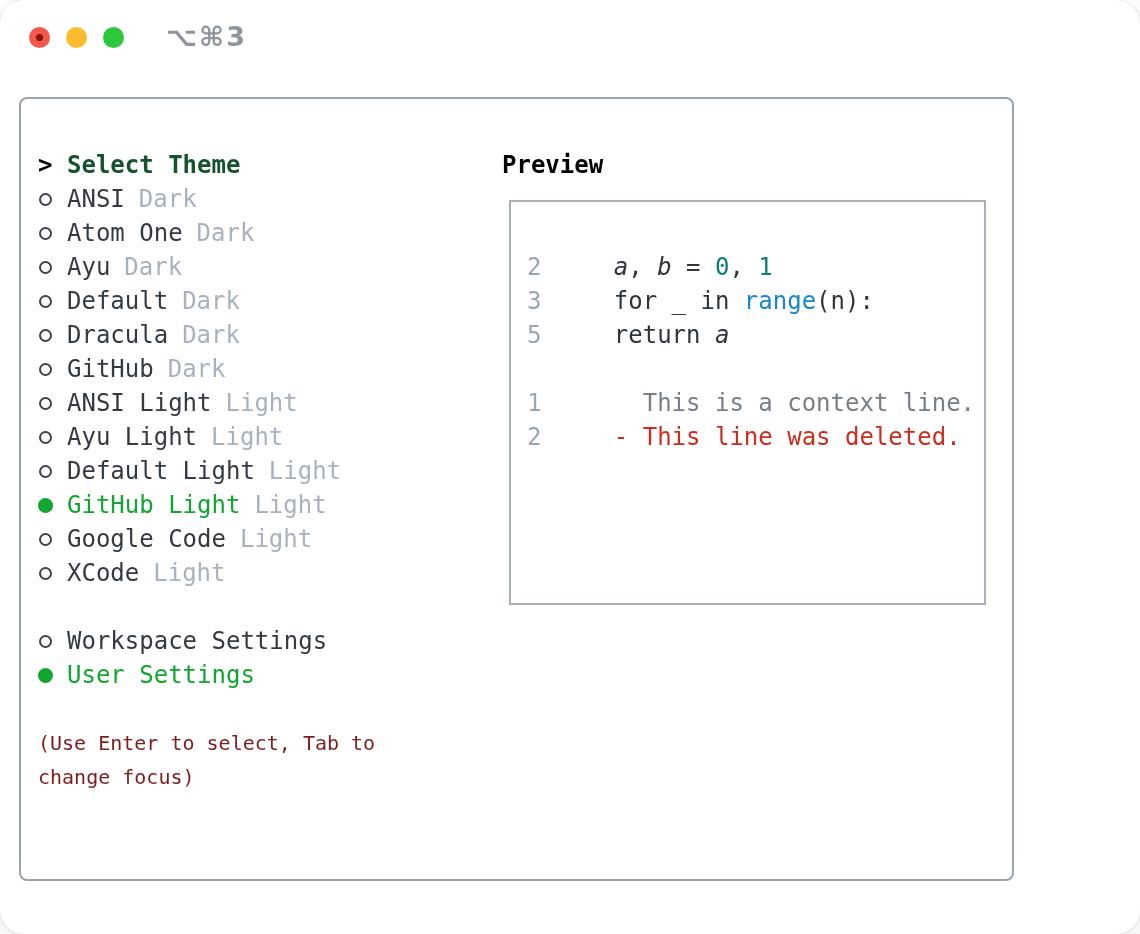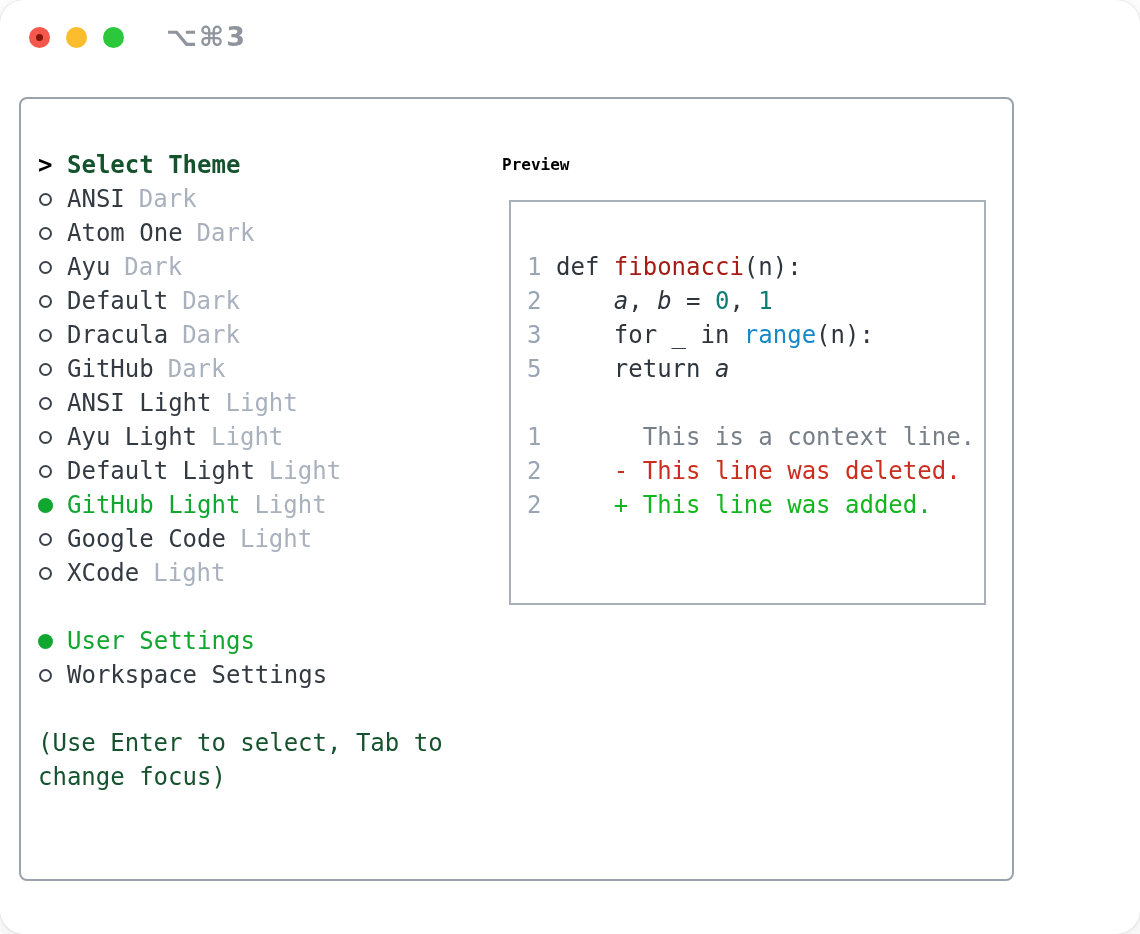--- a/index.html
+++ b/index.html
@@ -33,26 +33,26 @@
   .cell { display:inline-flex; width:29px; flex:0 0 29px; align-items:center; }
   .cursor { font-weight:700; color:#000000; }
   .hdr { font-weight:700; color:#14532d; }
   .radio { width:13px; height:13px; border:2px solid #3c434b; border-radius:50%;
            margin-left:1px; }
   .radio.sel { width:15px; height:15px; border:none; background:#11a630; margin-left:0; }
   .lbl { color:#343a42; }
   .lbl.sel-green { color:#11a630; }
   .sfx { color:#a8b1bd; margin-left:14px; }
   .apply-hdr { color:#000000; }
-  .hint-line { height:34px; line-height:34px; color:#14532d; font-size:24px;
+  .hint-line { height:34px; line-height:34px; color:#7f1d1d; font-size:20px;
            white-space:pre; }
 
   
   .preview-title { position:absolute; left:481px; top:49px; height:34px;
-           line-height:34px; font-size:16px; font-weight:700; color:#000000; }
+           line-height:34px; font-size:24px; font-weight:700; color:#000000; }
   .preview-box { position:absolute; left:488px; top:101px; width:477px; height:405px;
            border:2px solid #a9b0ba; background:#ffffff; padding:48px 8px 0 16px;
            overflow:hidden; }
   .cline { height:34px; line-height:34px; font-size:24px; white-space:pre; }
   .gut { display:inline-block; width:29px; color:#9aa5b3; white-space:pre; }
   .seg { white-space:pre; color:#2f353c; }
   .sp   { color:#2f353c; }
   .sfn  { color:#a61b15; }
   .sv   { color:#2f353c; font-style:italic; }
   .sn   { color:#0e7e72; }
@@ -89,36 +89,34 @@
           <div class="row"><span class="cell"><span class="radio"></span></span><span class="lbl">GitHub</span><span class="sfx">Dark</span></div>
           <div class="row"><span class="cell"><span class="radio"></span></span><span class="lbl">ANSI Light</span><span class="sfx">Light</span></div>
           <div class="row"><span class="cell"><span class="radio"></span></span><span class="lbl">Ayu Light</span><span class="sfx">Light</span></div>
           <div class="row"><span class="cell"><span class="radio"></span></span><span class="lbl">Default Light</span><span class="sfx">Light</span></div>
           <div class="row"><span class="cell"><span class="radio sel"></span></span><span class="lbl sel-green">GitHub Light</span><span class="sfx">Light</span></div>
           <div class="row"><span class="cell"><span class="radio"></span></span><span class="lbl">Google Code</span><span class="sfx">Light</span></div>
           <div class="row"><span class="cell"><span class="radio"></span></span><span class="lbl">XCode</span><span class="sfx">Light</span></div>
         </div>
       <div class="row"></div>
       <div id="apply-items">
+          <div class="row"><span class="cell"><span class="radio"></span></span><span class="lbl">Workspace Settings</span></div>
           <div class="row"><span class="cell"><span class="radio sel"></span></span><span class="lbl sel-green">User Settings</span></div>
-          <div class="row"><span class="cell"><span class="radio"></span></span><span class="lbl">Workspace Settings</span></div>
         </div>
       <div class="row"></div>
       <div class="hint-line">(Use Enter to select, Tab to</div>
       <div class="hint-line">change focus)</div>
     </div>
 
     <div class="preview-title">Preview</div>
     <div class="preview-box">
       <div id="code-lines">
-          <div class="cline"><span class="gut">1</span><span class="seg sp">def </span><span class="seg sfn">fibonacci</span><span class="seg sp">(n):</span></div>
           <div class="cline"><span class="gut">2</span><span class="seg sp">    </span><span class="seg sv">a</span><span class="seg sp">, </span><span class="seg sv">b</span><span class="seg sp"> = </span><span class="seg sn">0</span><span class="seg sp">, </span><span class="seg sn">1</span></div>
           <div class="cline"><span class="gut">3</span><span class="seg sp">    for _ in </span><span class="seg sb">range</span><span class="seg sp">(n):</span></div>
           <div class="cline"><span class="gut">5</span><span class="seg sp">    return </span><span class="seg sv">a</span></div>
           <div class="cline"><span class="gut"></span></div>
           <div class="cline"><span class="gut">1</span><span class="seg sp">      </span><span class="seg sctx">This is a context line.</span></div>
           <div class="cline"><span class="gut">2</span><span class="seg sp">    </span><span class="seg sdel">- This line was deleted.</span></div>
-          <div class="cline"><span class="gut">2</span><span class="seg sp">    </span><span class="seg sadd">+ This line was added.</span></div>
         </div>
     </div>
 
   </div>
 </div>
 
 </body></html>

